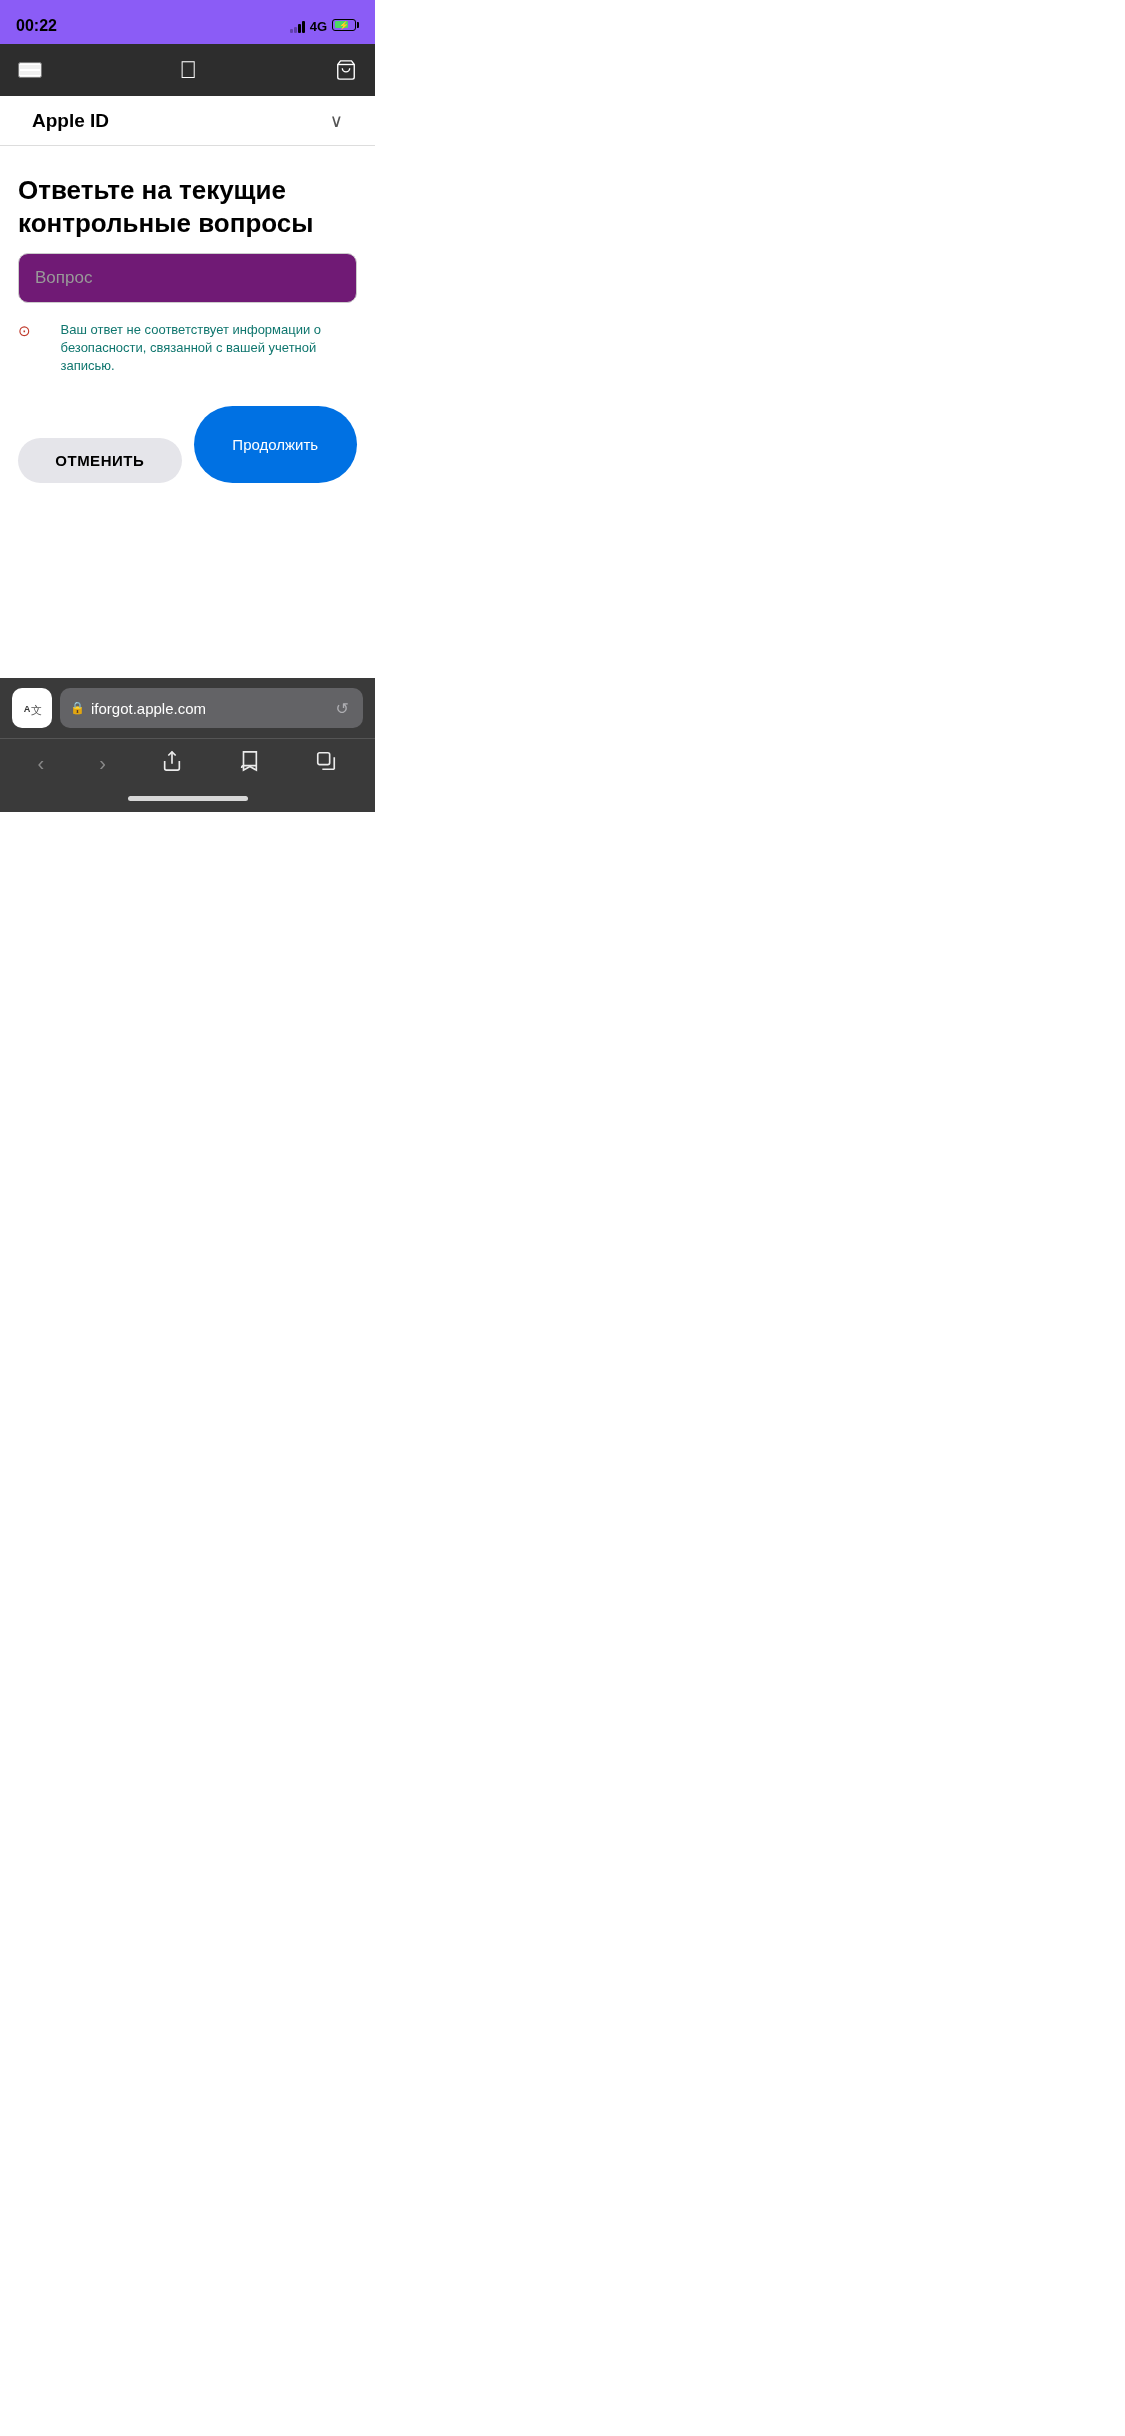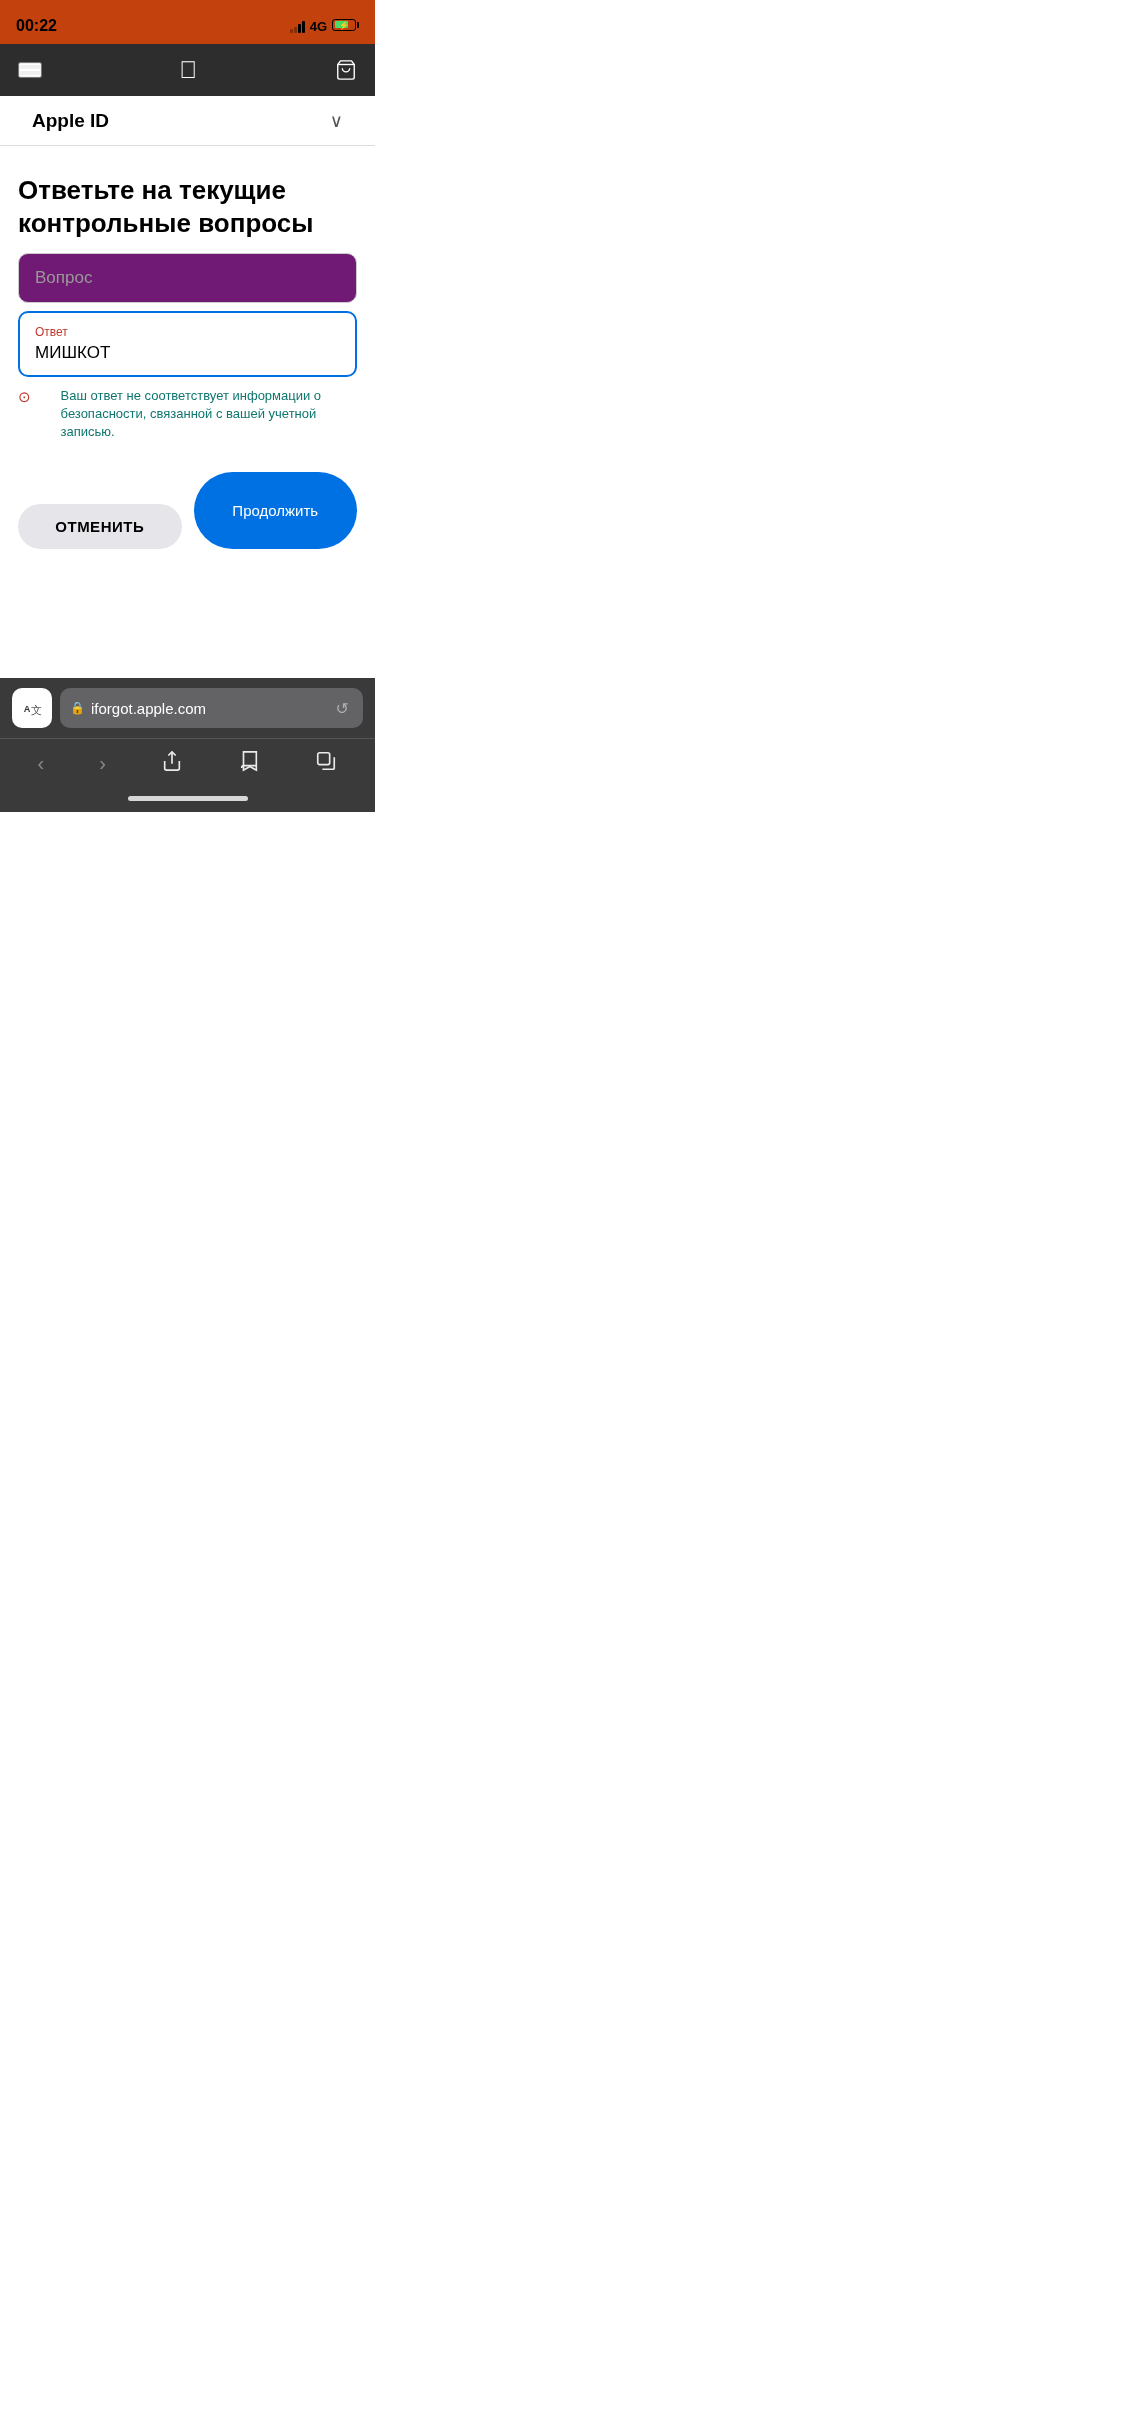--- a/index.html
+++ b/index.html
@@ -10,21 +10,21 @@
       min-height: 812px;
       background: #fff;
       font-family: -apple-system, BlinkMacSystemFont, 'SF Pro Text', 'Helvetica Neue', sans-serif;
       display: flex;
       flex-direction: column;
       overflow: hidden;
     }
 
     
     .status-bar {
-      background: #c2410c;
+      background: #8b5cf6;
       display: flex;
       justify-content: space-between;
       align-items: center;
       padding: 14px 16px 6px;
       height: 44px;
     }
 
     .status-time {
       font-size: 16px;
       font-weight: 600;
@@ -422,24 +422,20 @@
 
 <div class="main-content">
   <h1 class="page-title">Ответьте на текущие контрольные вопросы</h1>
 
   <div class="form-field">
     <span class="field-placeholder">Вопрос</span>
   </div>
 
   <div class="field-gap"></div>
 
-  <div class="field-active">
-    <div class="field-label-active">Ответ</div>
-    <div class="field-value">МИШКОТ</div>
-  </div>
 
   <div class="error-message">
     <span class="error-icon">⊙</span>
     <span class="error-text">Ваш ответ не соответствует информации о безопасности, связанной с вашей учетной записью.</span>
   </div>
 
   <div class="buttons-row">
     <button class="btn-cancel">ОТМЕНИТЬ</button>
     <button class="btn-continue">Продолжить</button>
   </div>

